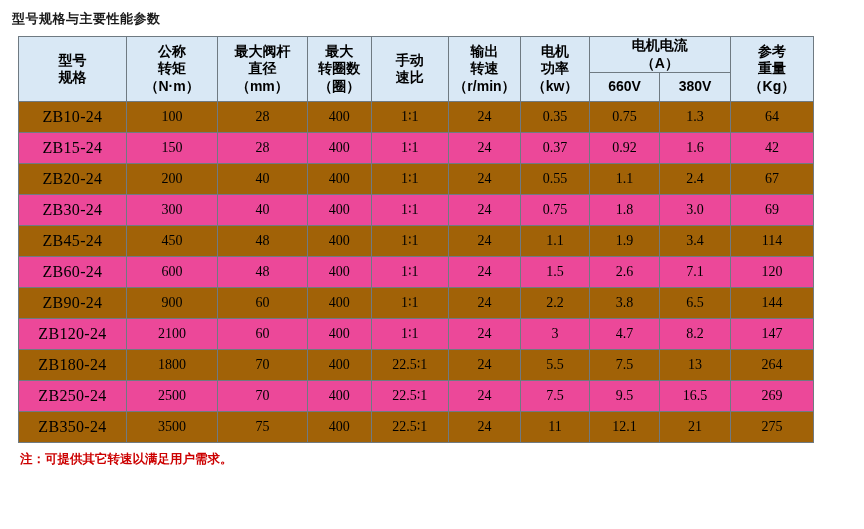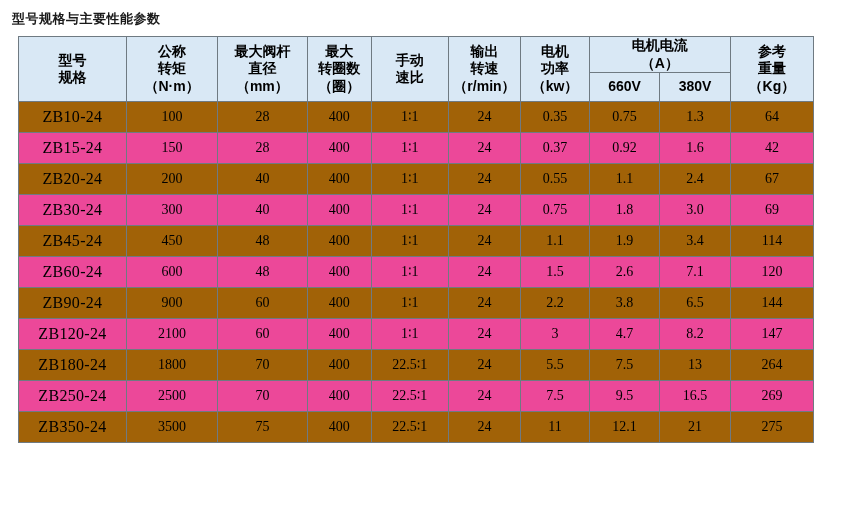--- a/index.html
+++ b/index.html
@@ -292,14 +292,17 @@
           <td>22.5∶1</td>
           <td>24</td>
           <td>11</td>
           <td>12.1</td>
           <td>21</td>
           <td>275</td>
         </tr>
       </tbody>
   </table>
 
+  <div class="note">
+    <span class="note-label">注：</span><span>可提供其它转速以满足用户需求。</span>
+  </div>
 
 </div>
 
 </body></html>

